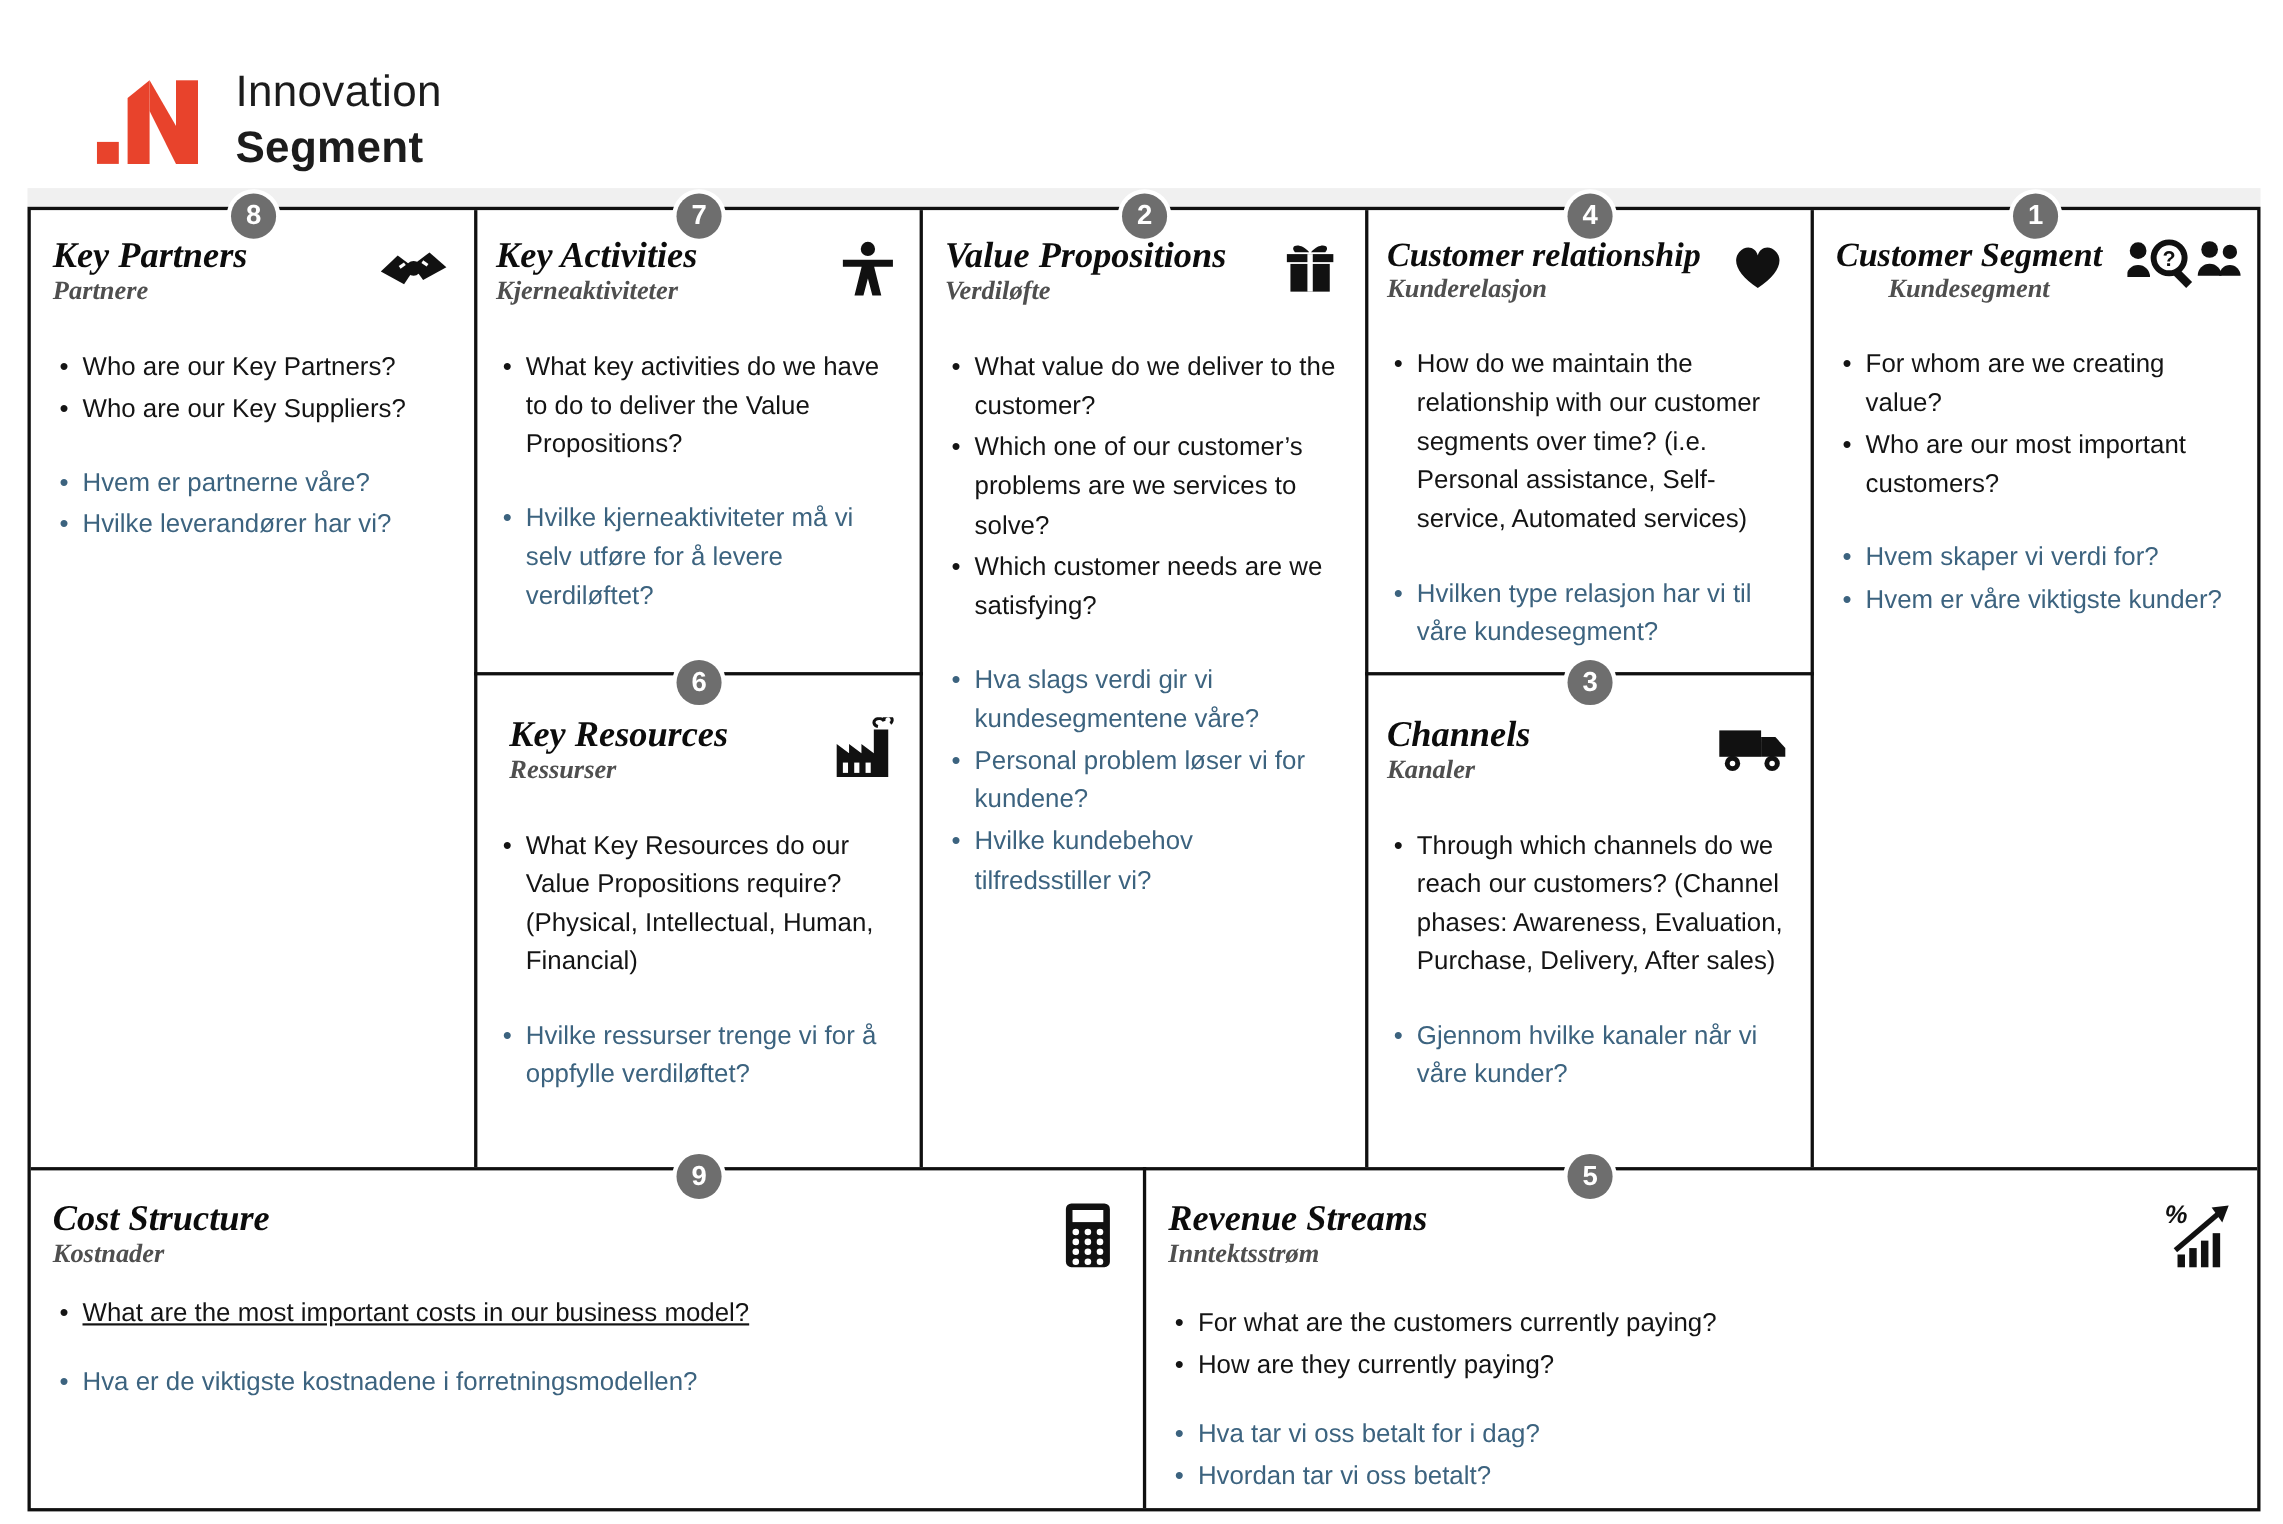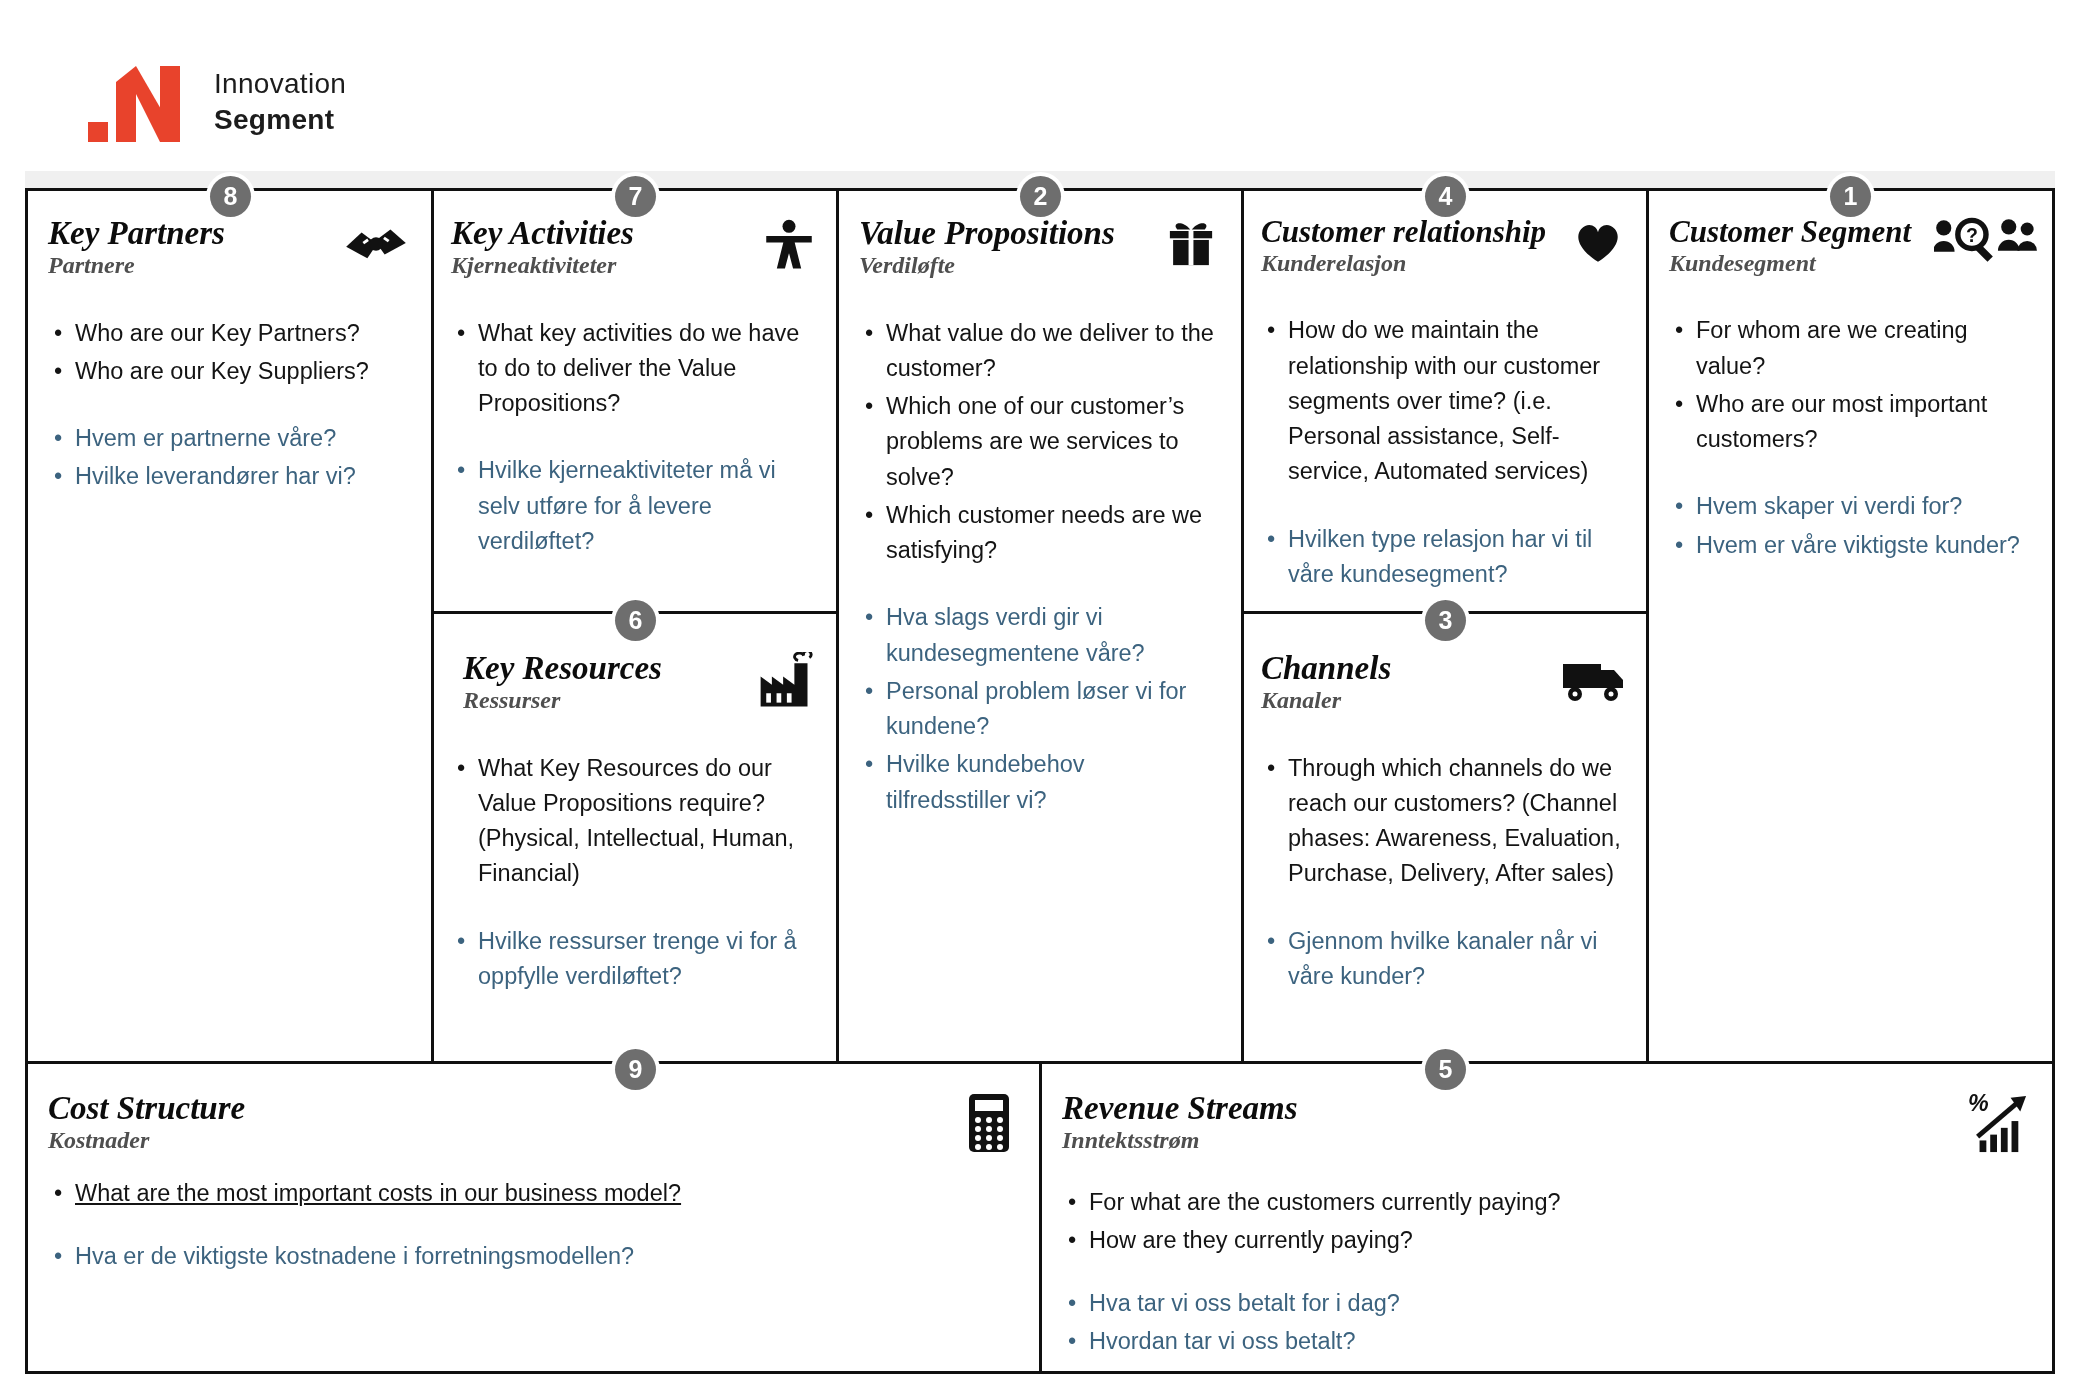--- a/index.html
+++ b/index.html
@@ -1,21 +1,21 @@
 <!DOCTYPE html>
 <html><head>
 <meta charset="utf-8">
 <style>
   html,body{margin:0;padding:0;background:#fff;}
   .page{position:relative;width:2075px;height:1385px;background:#ffffff;
         font-family:"Liberation Sans",sans-serif;color:#111;overflow:hidden;}
 
   
   .logo{position:absolute;left:88px;top:58px;display:flex;align-items:center;gap:30px;}
-  .logo-text{font-size:28px;line-height:1.28;color:#1c1c1c;letter-spacing:.3px;}
+  .logo-text{font-size:40px;line-height:1.28;color:#1c1c1c;letter-spacing:.3px;}
   .logo-text .l1{font-weight:400;}
   .logo-text .l2{font-weight:700;}
 
   
   .top-band{position:absolute;left:25px;top:171px;width:2030px;height:27px;background:#f0f0f0;}
   .canvas{position:absolute;left:25px;top:188px;width:2030px;height:1186px;
           border:3px solid #101010;box-sizing:border-box;background:#fff;}
   .vline,.hline{position:absolute;background:#101010;}
 
   
@@ -197,21 +197,21 @@
       </div>
       <ul class="bullets en">
           <li>Through which channels do we reach our customers? (Channel phases: Awareness, Evaluation, Purchase, Delivery, After sales)</li>
         </ul>
       <ul class="bullets no">
           <li>Gjennom hvilke kanaler når vi våre kunder?</li>
         </ul>
     </div>
 
     <div class="section" style="left:1621px;top:0;width:403px;height:870px;">
-      <div class="sec-head" style="padding-right:14px;">
+      <div class="sec-head" style="padding-right:14px;text-align:center;">
         <div class="titles">
           <span class="sec-title" style="font-size:31px;">Customer Segment</span>
           <span class="sec-sub">Kundesegment</span>
         </div>
         <svg class="icon" width="104" height="50" viewBox="0 0 96 46">
           <circle cx="9" cy="10" r="7" fill="#111"></circle>
           <path d="M-1 32 a10 10 0 0 1 20 0 Z" fill="#111"></path>
           <circle cx="69" cy="9" r="7" fill="#111"></circle>
           <path d="M59 31 a10 10 0 0 1 20 0 Z" fill="#111"></path>
           <circle cx="86" cy="11" r="6" fill="#111"></circle>

